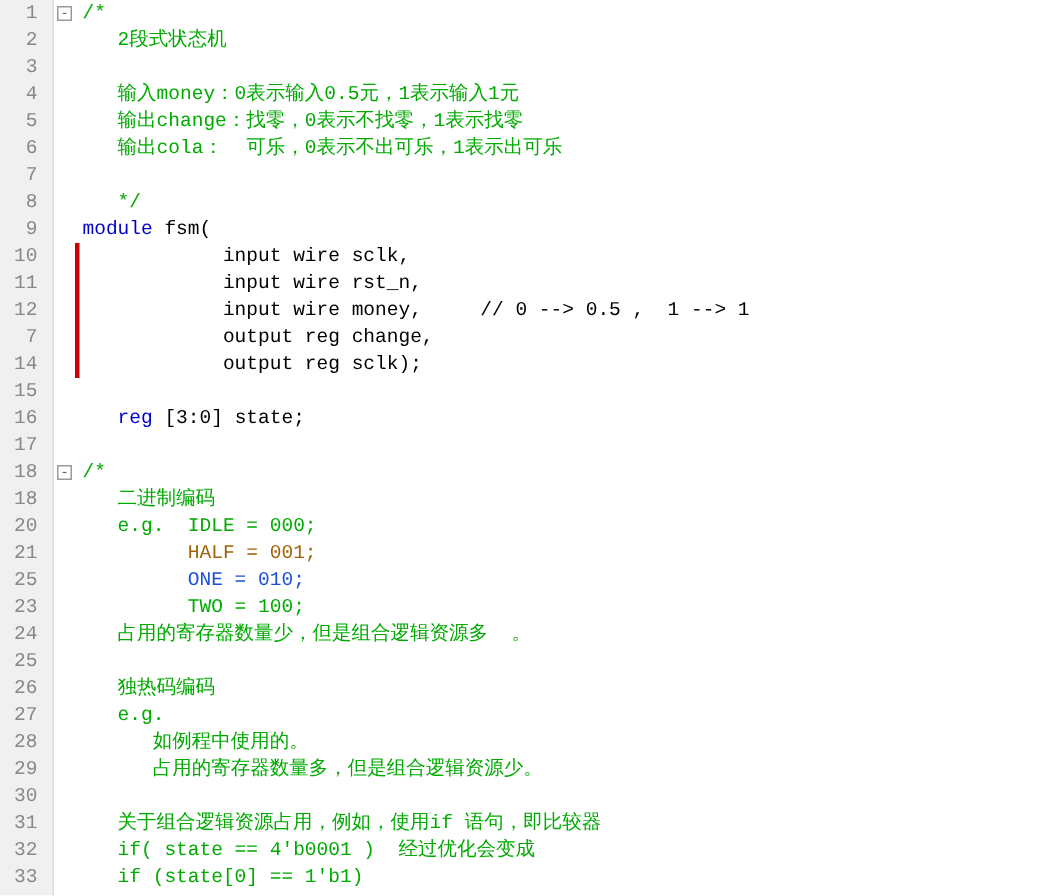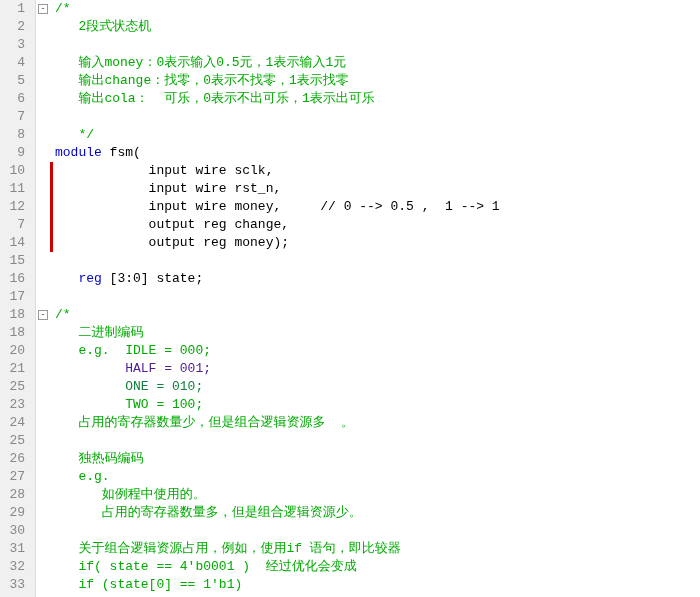--- a/index.html
+++ b/index.html
@@ -182,21 +182,21 @@
         <div class="code-content"><span style="color: rgb(0, 0, 0);">            input wire money,     // 0 --&gt; 0.5 ,  1 --&gt; 1</span></div>
       </div>
       <div class="code-line">
         <div class="fold-gutter"></div>
         <div class="red-line"></div>
         <div class="code-content"><span style="color: rgb(0, 0, 0);">            output reg change,</span></div>
       </div>
       <div class="code-line">
         <div class="fold-gutter"></div>
         <div class="red-line"></div>
-        <div class="code-content"><span style="color: rgb(0, 0, 0);">            output reg money);</span></div>
+        <div class="code-content"><span style="color: rgb(0, 0, 0);">            output reg sclk);</span></div>
       </div>
       <div class="code-line">
         <div class="fold-gutter"></div>
         <div style="width: 3px; flex-shrink: 0;"></div>
         <div class="code-content"><span style="color: rgb(0, 0, 0);"></span></div>
       </div>
       <div class="code-line">
         <div class="fold-gutter"></div>
         <div style="width: 3px; flex-shrink: 0;"></div>
         <div class="code-content"><span style="color: rgb(0, 0, 204);">   reg </span><span style="color: rgb(0, 0, 0);">[3:0] state;</span></div>
@@ -219,26 +219,26 @@
         <div class="code-content"><span style="color: rgb(0, 170, 0);">   二进制编码</span></div>
       </div>
       <div class="code-line">
         <div class="fold-gutter"></div>
         <div style="width: 3px; flex-shrink: 0;"></div>
         <div class="code-content"><span style="color: rgb(0, 170, 0);">   e.g.  IDLE = 000;</span></div>
       </div>
       <div class="code-line">
         <div class="fold-gutter"></div>
         <div style="width: 3px; flex-shrink: 0;"></div>
-        <div class="code-content"><span style="color: #4c1d95;">         HALF = 001;</span></div>
-      </div>
-      <div class="code-line">
-        <div class="fold-gutter"></div>
-        <div style="width: 3px; flex-shrink: 0;"></div>
-        <div class="code-content"><span style="color: #15803d;">         ONE = 010;</span></div>
+        <div class="code-content"><span style="color: #a16207;">         HALF = 001;</span></div>
+      </div>
+      <div class="code-line">
+        <div class="fold-gutter"></div>
+        <div style="width: 3px; flex-shrink: 0;"></div>
+        <div class="code-content"><span style="color: #1d4ed8;">         ONE = 010;</span></div>
       </div>
       <div class="code-line">
         <div class="fold-gutter"></div>
         <div style="width: 3px; flex-shrink: 0;"></div>
         <div class="code-content"><span style="color: rgb(0, 170, 0);">         TWO = 100;</span></div>
       </div>
       <div class="code-line">
         <div class="fold-gutter"></div>
         <div style="width: 3px; flex-shrink: 0;"></div>
         <div class="code-content"><span style="color: rgb(0, 170, 0);">   占用的寄存器数量少，但是组合逻辑资源多  。</span></div>

